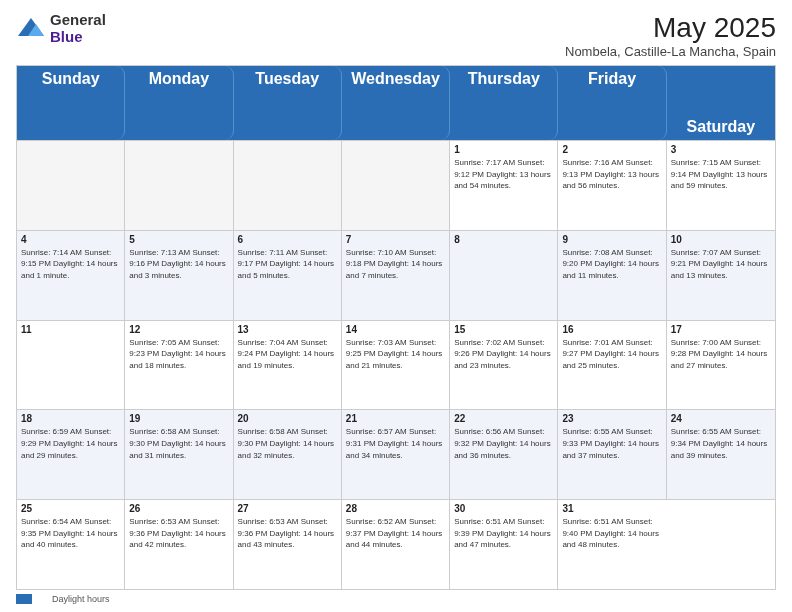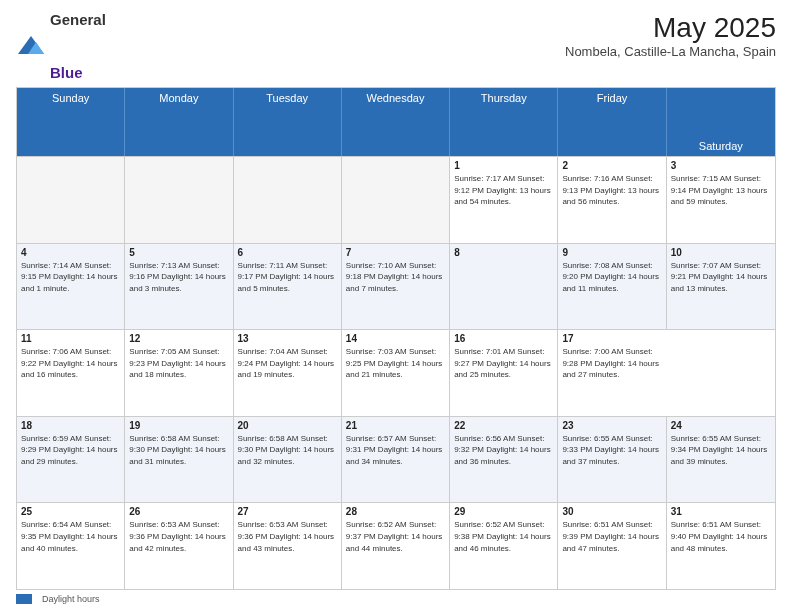--- a/index.html
+++ b/index.html
@@ -25,21 +25,20 @@
     }
     .logo {
       display: flex;
       align-items: center;
       gap: 4px;
     }
     .logo-text {
       display: flex;
       flex-direction: column;
       line-height: 1.1;
-      gap: 36px;
     }
     .logo-general {
       font-size: 15px;
       font-weight: bold;
       color: #333;
     }
     .logo-blue {
       font-size: 15px;
       font-weight: bold;
       color: #4c1d95;
@@ -66,25 +65,26 @@
       flex-direction: column;
       border: 1px solid #ccc;
     }
     .cal-header {
       display: grid;
       grid-template-columns: repeat(7, 1fr);
       background: #2a6db5;
     }
     .cal-header-cell {
       color: #fff;
-      font-size: 11px;
-      font-weight: normal;
+      font-size: 16px;
+      font-weight: bold;
       padding: 4px 4px;
       text-align: center;
       border-right: 1px solid #5590cc;
+      border-radius: 9px;
     }
     .cal-header-cell:last-child { border-right: none; margin-top: 48px; }
     .cal-body {
       flex: 1;
       display: flex;
       flex-direction: column;
     }
     .cal-row {
       display: grid;
       grid-template-columns: repeat(7, 1fr);
@@ -110,21 +110,21 @@
       color: #222;
     }
     .day-info {
       font-size: 8px;
       line-height: 1.45;
       color: #333;
     }
     .footer {
       display: flex;
       align-items: center;
-      gap: 10px;
+      gap: 20px;
       margin-top: 4px;
       font-size: 9px;
       color: #555;
     }
     .footer-swatch {
       width: 16px;
       height: 10px;
       background: #2a6db5;
       display: inline-block;
     }
@@ -231,24 +231,20 @@
             <div class="day-num">10</div>
             <div class="day-info">Sunrise: 7:07 AM
 Sunset: 9:21 PM
 Daylight: 14 hours
 and 13 minutes.</div>
           </div>
         </div>
         <div class="cal-row">
           <div class="cal-cell">
             <div class="day-num">11</div>
-            <div class="day-info">Sunrise: 7:06 AM
-Sunset: 9:22 PM
-Daylight: 14 hours
-and 16 minutes.</div>
           </div>
           <div class="cal-cell">
             <div class="day-num">12</div>
             <div class="day-info">Sunrise: 7:05 AM
 Sunset: 9:23 PM
 Daylight: 14 hours
 and 18 minutes.</div>
           </div>
           <div class="cal-cell">
             <div class="day-num">13</div>
@@ -258,20 +254,27 @@
 and 19 minutes.</div>
           </div>
           <div class="cal-cell">
             <div class="day-num">14</div>
             <div class="day-info">Sunrise: 7:03 AM
 Sunset: 9:25 PM
 Daylight: 14 hours
 and 21 minutes.</div>
           </div>
           <div class="cal-cell">
+            <div class="day-num">15</div>
+            <div class="day-info">Sunrise: 7:02 AM
+Sunset: 9:26 PM
+Daylight: 14 hours
+and 23 minutes.</div>
+          </div>
+          <div class="cal-cell">
             <div class="day-num">16</div>
             <div class="day-info">Sunrise: 7:01 AM
 Sunset: 9:27 PM
 Daylight: 14 hours
 and 25 minutes.</div>
           </div>
           <div class="cal-cell">
             <div class="day-num">17</div>
             <div class="day-info">Sunrise: 7:00 AM
 Sunset: 9:28 PM
@@ -351,27 +354,20 @@
 Sunset: 9:36 PM
 Daylight: 14 hours
 and 43 minutes.</div>
           </div>
           <div class="cal-cell">
             <div class="day-num">28</div>
             <div class="day-info">Sunrise: 6:52 AM
 Sunset: 9:37 PM
 Daylight: 14 hours
 and 44 minutes.</div>
-          </div>
-          <div class="cal-cell">
-            <div class="day-num">29</div>
-            <div class="day-info">Sunrise: 6:52 AM
-Sunset: 9:38 PM
-Daylight: 14 hours
-and 46 minutes.</div>
           </div>
           <div class="cal-cell">
             <div class="day-num">30</div>
             <div class="day-info">Sunrise: 6:51 AM
 Sunset: 9:39 PM
 Daylight: 14 hours
 and 47 minutes.</div>
           </div>
           <div class="cal-cell">
             <div class="day-num">31</div>

